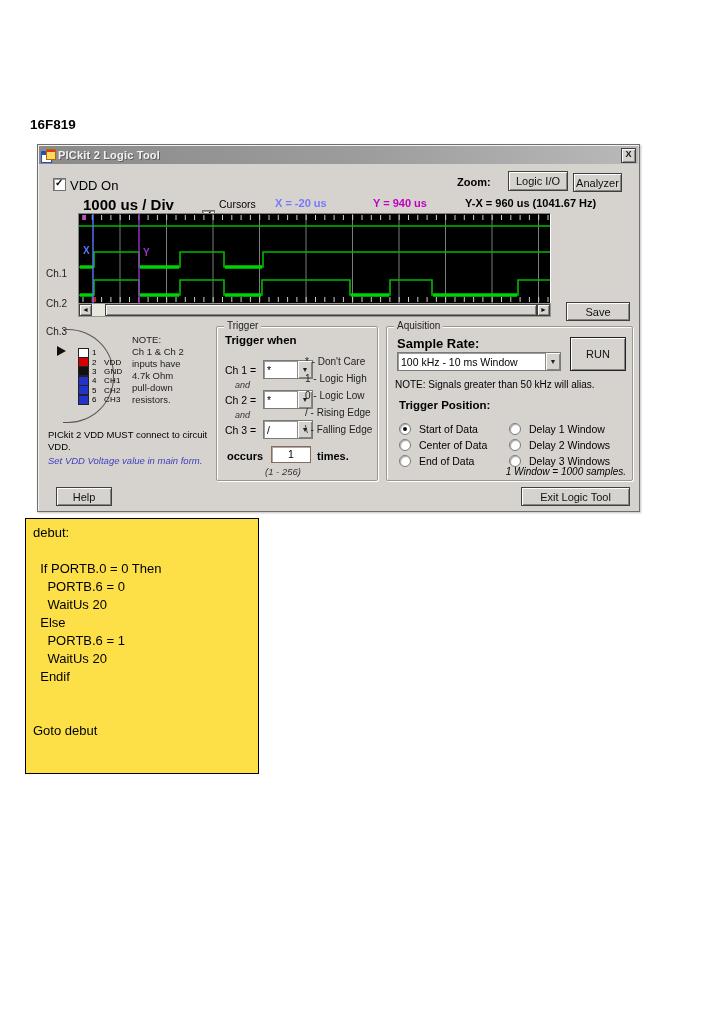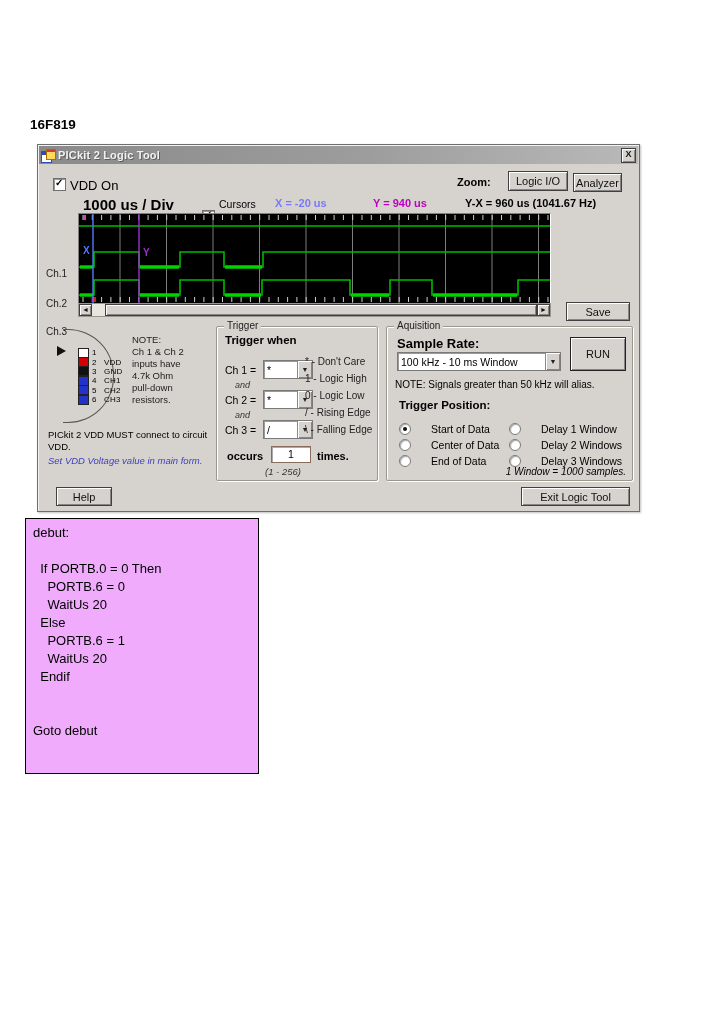--- a/index.html
+++ b/index.html
@@ -73,24 +73,24 @@
   .pin-num{margin-left:3px;width:7px;}
   .pin-lab{margin-left:5px;letter-spacing:.2px;}
   .note-line{font-size:9.5px;line-height:12px;color:#222;}
   .legend-line{font-size:10px;line-height:17px;white-space:pre;color:#222;}
 
   .trig-row{position:relative;height:30px;}
   .trig-row .lab{position:absolute;left:0;top:4px;font-size:10.5px;}
   .trig-row .combo{position:absolute;left:38px;top:0;width:48px;height:17px;}
   .trig-row .andlab{position:absolute;left:10px;top:20px;font-size:9px;font-style:italic;color:#333;}
 
-  .acq-radio{display:flex;align-items:center;height:16px;gap:20px;font-size:10.5px;}
+  .acq-radio{display:flex;align-items:center;height:16px;gap:8px;font-size:10.5px;}
 
   
-  .textbox{position:absolute;border:1px solid #000;background:#f0abfc;font-size:13px;}
+  .textbox{position:absolute;border:1px solid #000;background:#fde047;font-size:13px;}
   .pre{white-space:pre-wrap;line-height:18px;}
 
   #arc{position:absolute;left:25px;top:184px;width:50px;height:92px;
        border:1px solid #555;border-left:none;border-radius:0 46px 46px 0 / 0 46px 46px 0;}
   #pin-arrow{position:absolute;left:19px;top:201px;width:0;height:0;
        border-top:5px solid transparent;border-bottom:5px solid transparent;border-left:9px solid #111;}
 </style>
 </head>
 <body>
 

